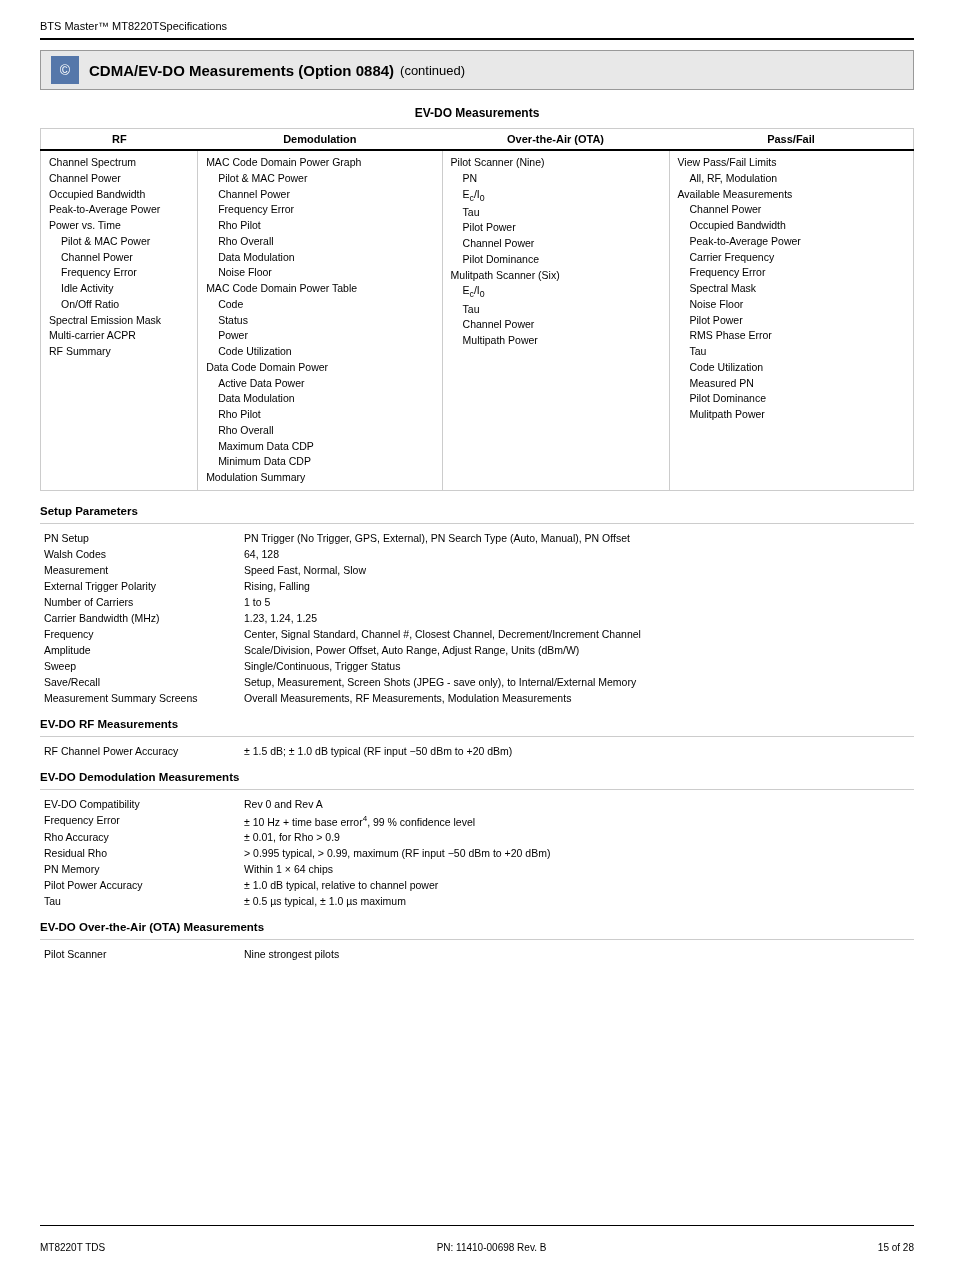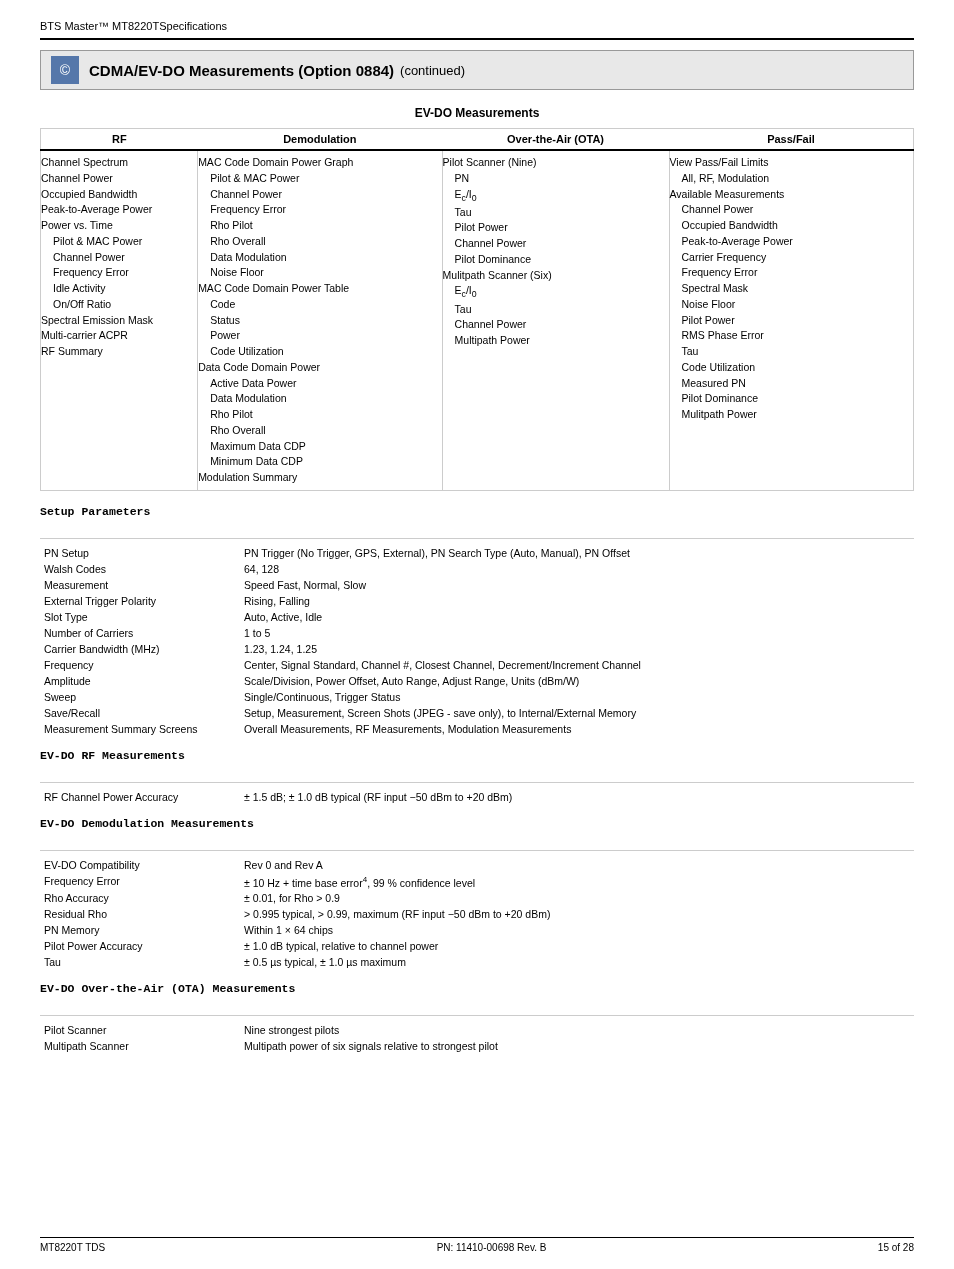--- a/index.html
+++ b/index.html
@@ -67,21 +67,21 @@
       border: 1px solid #ccc;
     }
     .measurements-table th {
       border-bottom: 1px solid #ccc;
       padding: 4px 0;
       font-weight: bold;
       font-size: 11px;
       vertical-align: bottom;
     }
     .measurements-table td {
-      padding: 4px 0;
+      padding: 4px 8px;
       vertical-align: top;
       font-size: 10.5px;
       border-right: 1px solid #ccc;
     }
     .measurements-table td:last-child {
       border-right: none;
     }
     .measurements-table thead tr {
       border-bottom: 2px solid #000;
     }
@@ -89,23 +89,22 @@
     .col-demod { width: 28%; }
     .col-ota { width: 26%; }
     .col-pf { width: 28%; }
     .subsection {
       margin-bottom: 12px;
     }
     .subsection-header {
       font-weight: bold;
       font-size: 11.5px;
       border-bottom: 1px solid #ccc;
-      padding-bottom: 20px;
+      padding-bottom: 6px;
       margin-bottom: 6px;
-      font-family: Liberation Mono, monospace;
     }
     .param-table {
       width: 100%;
       border-collapse: collapse;
       margin-bottom: 6px;
     }
     .param-table tr td {
       padding: 2px 4px;
       font-size: 10.5px;
       vertical-align: top;
@@ -120,21 +119,21 @@
       margin-top: 36px;
     }
     .footer {
       position: absolute;
       bottom: 16px;
       left: 40px;
       right: 40px;
       display: flex;
       justify-content: space-between;
       border-top: 1px solid #000;
-      padding-top: 4px;
+      padding-top: 16px;
       font-size: 10px;
     }
     .indented { padding-left: 12px; }
     .item-line { line-height: 1.5; }
     sup { font-size: 8px; }
   </style>
 </head>
 <body>
 
 <div class="page">
@@ -252,24 +251,20 @@
           </tr>
           <tr>
             <td class="label-col">Measurement</td>
             <td class="value-col">Speed Fast, Normal, Slow</td>
           </tr>
           <tr>
             <td class="label-col">External Trigger Polarity</td>
             <td class="value-col">Rising, Falling</td>
           </tr>
           <tr>
-            <td class="label-col">Slot Type</td>
-            <td class="value-col">Auto, Active, Idle</td>
-          </tr>
-          <tr>
             <td class="label-col">Number of Carriers</td>
             <td class="value-col">1 to 5</td>
           </tr>
           <tr>
             <td class="label-col">Carrier Bandwidth (MHz)</td>
             <td class="value-col">1.23, 1.24, 1.25</td>
           </tr>
           <tr>
             <td class="label-col">Frequency</td>
             <td class="value-col">Center, Signal Standard, Channel #, Closest Channel, Decrement/Increment Channel</td>
@@ -343,24 +338,20 @@
   </div>
 
   <div class="subsection">
     <div class="subsection-header">EV-DO Over-the-Air (OTA) Measurements</div>
     <table class="param-table">
       <tbody id="ota-meas-tbody">
           <tr>
             <td class="label-col">Pilot Scanner</td>
             <td class="value-col">Nine strongest pilots</td>
           </tr>
-          <tr>
-            <td class="label-col">Multipath Scanner</td>
-            <td class="value-col">Multipath power of six signals relative to strongest pilot</td>
-          </tr>
         </tbody>
     </table>
   </div>
 
   <div class="footer">
     <span>MT8220T TDS</span>
     <span>PN: 11410-00698  Rev. B</span>
     <span>15 of 28</span>
   </div>
 

